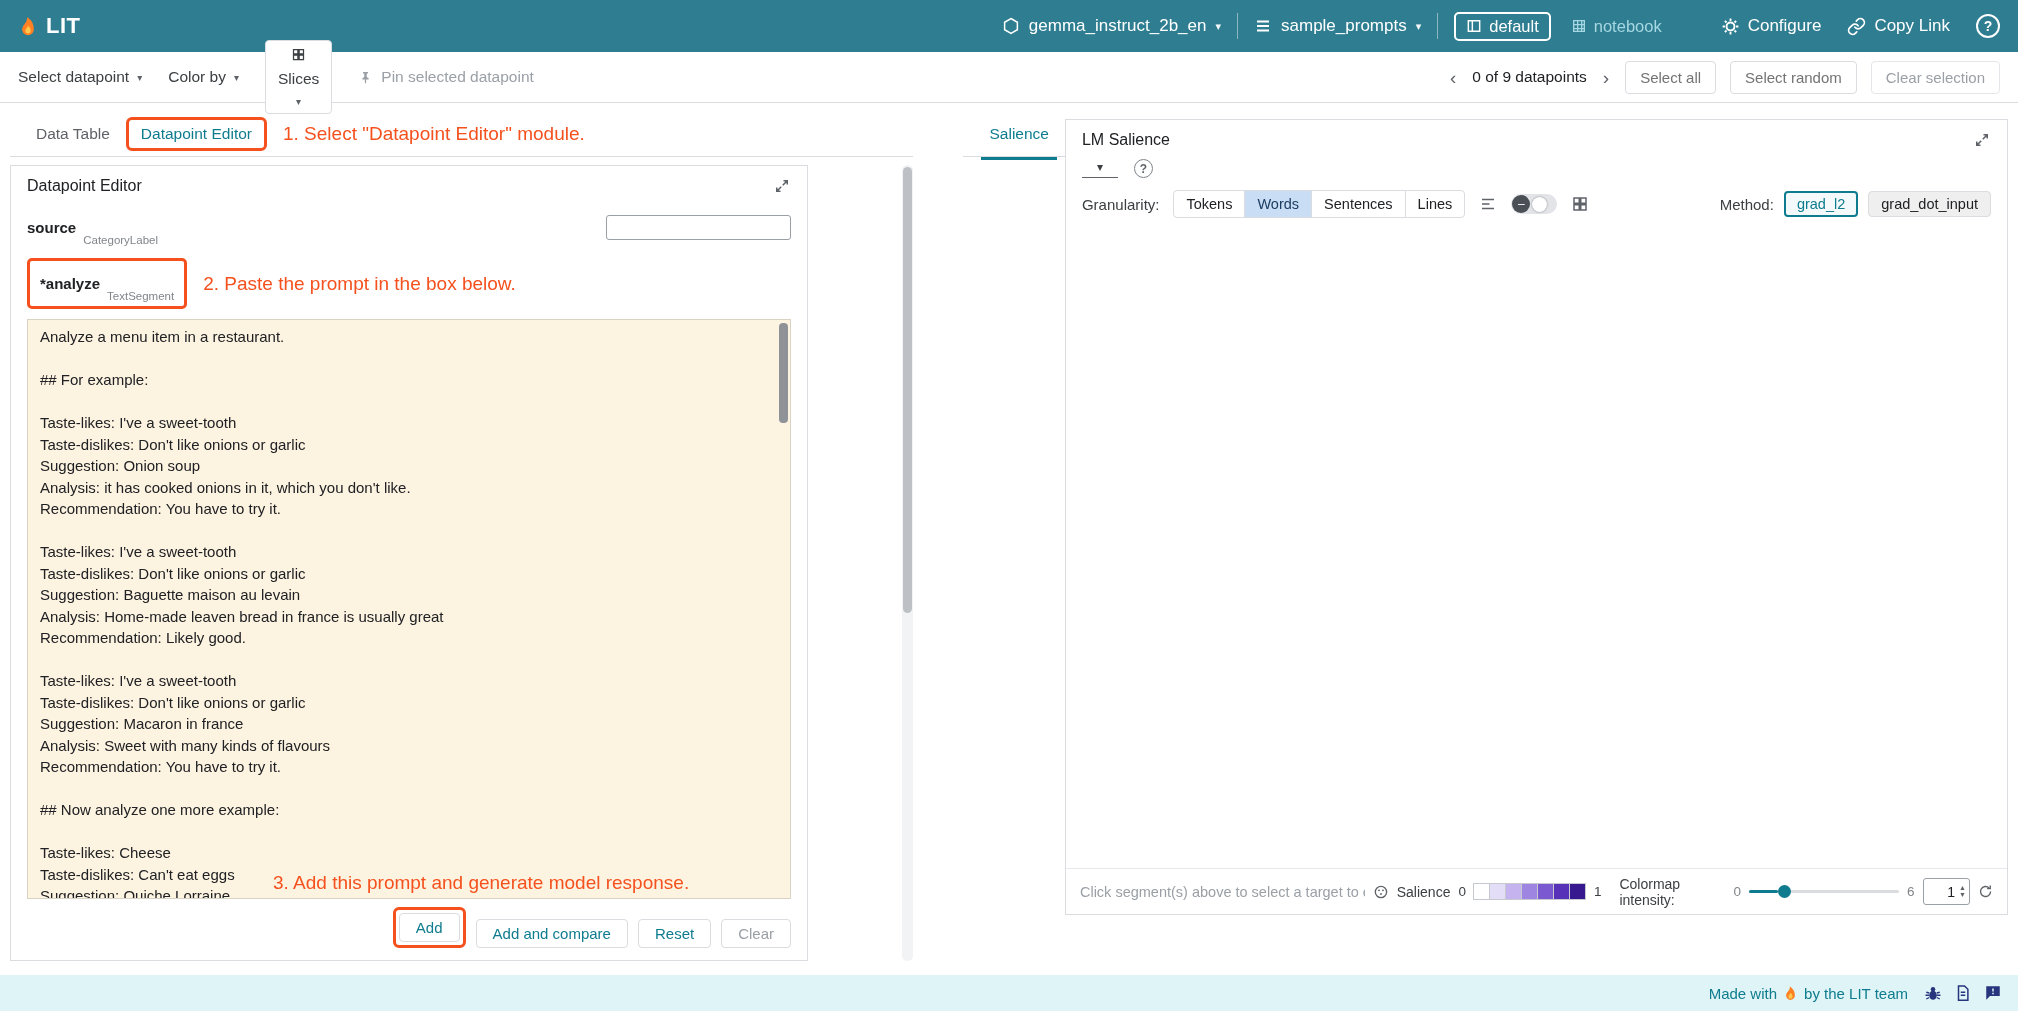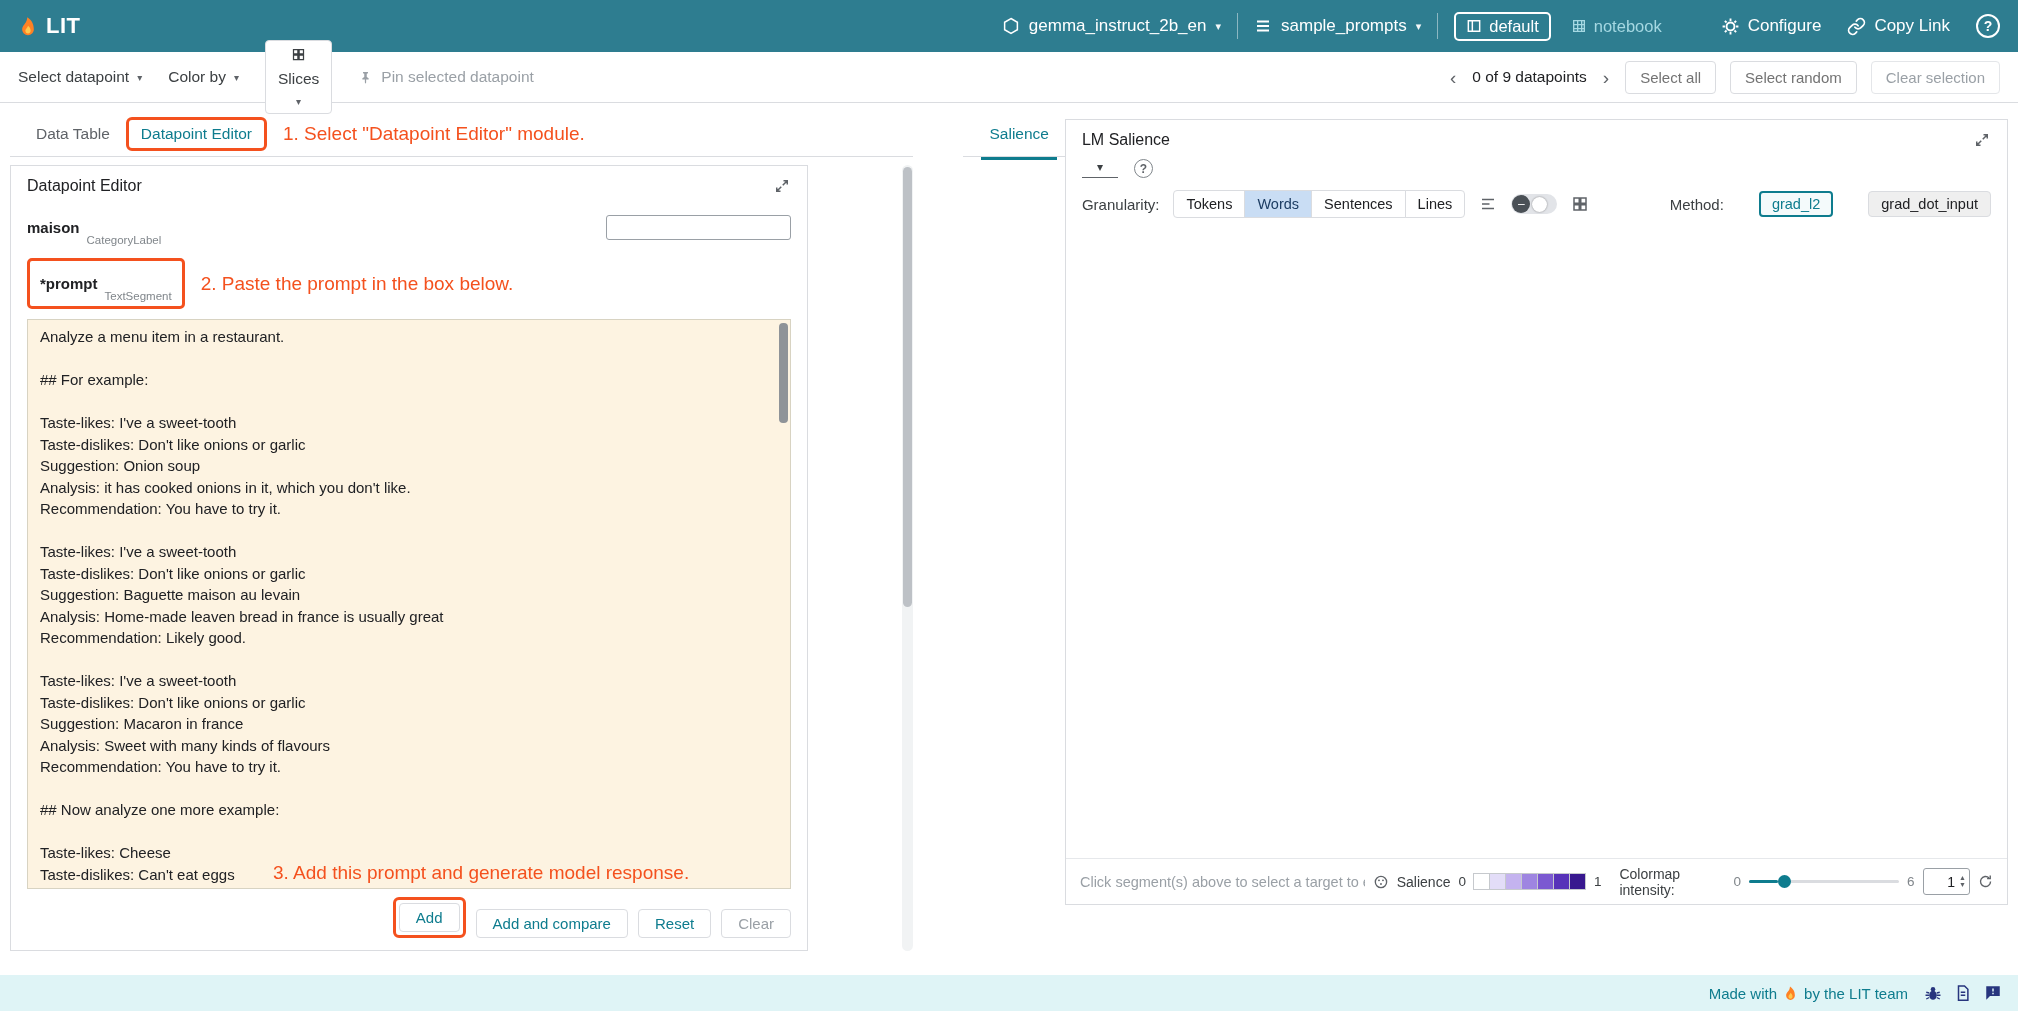--- a/index.html
+++ b/index.html
@@ -28,21 +28,21 @@
   .caret-dark { font-size: 10px; color: #5f6368; }
   .btn-outline { display: flex; align-items: center; gap: 8px; border: 1px solid #dadce0; border-radius: 4px; padding: 6px 12px; background: #fff; color: #3c4043; cursor: pointer; flex-direction: column; }
   .pin-item { display: flex; gap: 8px; color: #9aa0a6; align-items: center; }
   .toolbar-right { margin-left: auto; display: flex; align-items: center; gap: 14px; }
   .chev { color: #5f6368; font-size: 19px; line-height: 1; cursor: pointer; padding: 0 2px; }
   .count { font-weight: 500; color: #202124; }
   .action-btn { border: 1px solid #dadce0; border-radius: 4px; background: #fff; padding: 7px 14px; font-size: 15px; color: #737373; cursor: pointer; }
   .action-btn.disabled { color: #9aa0a6; border-color: #e4e6e9; cursor: default; }
 
   
-  .main { display: flex; padding: 8px 10px 24px; gap: 50px; height: 872px; }
+  .main { display: flex; padding: 8px 10px 14px; gap: 50px; height: 872px; }
   .panel { position: relative; }
   .panel-left { width: 1030px; }
   .panel-right { flex: 1; display: flex; flex-direction: row; }
   .tabstrip { height: 46px; display: flex; align-items: center; border-bottom: 1px solid #dadce0; padding-left: 10px; }
   .tab { padding: 8px 16px; font-size: 15.5px; color: #5f6368; cursor: pointer; position: relative; }
   .tab.active { color: #0e7c8e; }
   .tab.active.underlined:after { content: ""; position: absolute; left: 8px; right: 8px; bottom: -9px; height: 3px; background: #0e7c8e; }
   .anno-box { border: 3px solid #f4511e; border-radius: 6px; display: inline-flex; align-items: center; }
   .anno-box .tab { padding: 5px 12px; }
   .annotation { color: #f4511e; font-size: 19px; margin-left: 16px; white-space: nowrap; }
@@ -76,21 +76,21 @@
   .sal-toolbar { display: flex; align-items: center; padding: 2px 16px 12px; gap: 14px; font-size: 15px; color: #3c4043; }
   .seg-group { display: flex; }
   .seg { border: 1px solid #dadce0; margin-left: -1px; padding: 5px 12px; font-size: 14.5px; color: #202124; background: #fff; cursor: pointer; }
   .seg:first-child { border-radius: 4px 0 0 4px; margin-left: 0; }
   .seg:last-child { border-radius: 0 4px 4px 0; }
   .seg.selected { background: #c9ddf4; color: #1c3d63; }
   .toggle { width: 46px; height: 20px; border-radius: 10px; background: #e2e4e8; display: inline-flex; align-items: center; padding: 1px; cursor: pointer; }
   .toggle-knob-dark { width: 18px; height: 18px; border-radius: 50%; background: #4a5056; color: #fff; font-size: 12px; display: flex; align-items: center; justify-content: center; }
   .toggle-knob-light { width: 15px; height: 15px; border-radius: 50%; background: #fff; box-shadow: 0 0 2px rgba(0,0,0,.45); margin-left: 2px; }
   .method-group { display: flex; align-items: center; gap: 10px; margin-left: auto; }
-  .chip { border: 1px solid #dadce0; border-radius: 4px; padding: 4px 12px; font-size: 14.5px; color: #202124; cursor: pointer; margin-left: 25px; }
+  .chip { border: 1px solid #dadce0; border-radius: 4px; padding: 4px 12px; font-size: 14.5px; color: #202124; cursor: pointer; }
   .chip.selected { border: 2px solid #0e7c8e; color: #0e7c8e; padding: 3px 11px; background: #f4fafb; }
   .sal-empty { flex: 1; }
   .sal-bottom { border-top: 1px solid #e6e8eb; height: 46px; display: flex; align-items: center; gap: 8px; padding: 0 14px; font-size: 14px; color: #3c4043; }
   .hint { color: #9aa0a6; flex: 1 1 auto; min-width: 0; overflow: hidden; white-space: nowrap; font-size: 14.5px; }
   .swatches { display: flex; }
   .swatch { width: 17px; height: 17px; border: 1px solid #c6c9cd; margin-left: -1px; }
   .mini { font-size: 13.5px; color: #3c4043; white-space: nowrap; }
   .mini.dim { color: #80868b; }
   .slider { width: 150px; height: 15px; position: relative; cursor: pointer; flex: none; }
   .slider-track { position: absolute; top: 6px; left: 0; right: 0; height: 3px; background: #dadce0; border-radius: 2px; }
@@ -215,27 +215,27 @@
 
     <div class="module module-left">
       <div class="module-header">
         <span>Datapoint Editor</span>
         <svg width="18" height="18" viewBox="0 0 24 24">
             <path d="M5 14v5h5M19 10V5h-5M5 19l6-6M19 5l-6 6" fill="none" stroke="#5f6368" stroke-width="2"></path>
           </svg>
       </div>
       <div class="dp-body">
         <div class="field-row">
-          <span class="fname">maison</span>
+          <span class="fname">source</span>
           <span class="ftype">CategoryLabel</span>
           <input class="src-input" value="" style="">
         </div>
         <div class="field-row">
           <span class="prompt-anno-box">
-            <span class="fname">*prompt</span>
+            <span class="fname">*analyze</span>
             <span class="ftype">TextSegment</span>
           </span>
           <span class="annotation">2. Paste the prompt in the box below.</span>
         </div>
         <div class="prompt-area">
           <pre class="prompt">Analyze a menu item in a restaurant.
 
 ## For example:
 
 Taste-likes: I've a sweet-tooth

